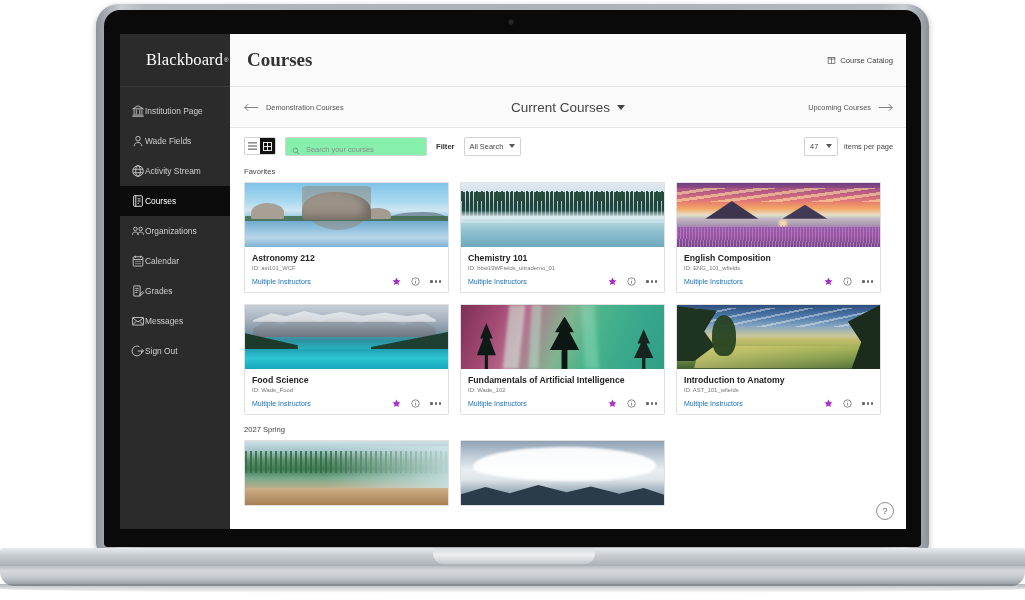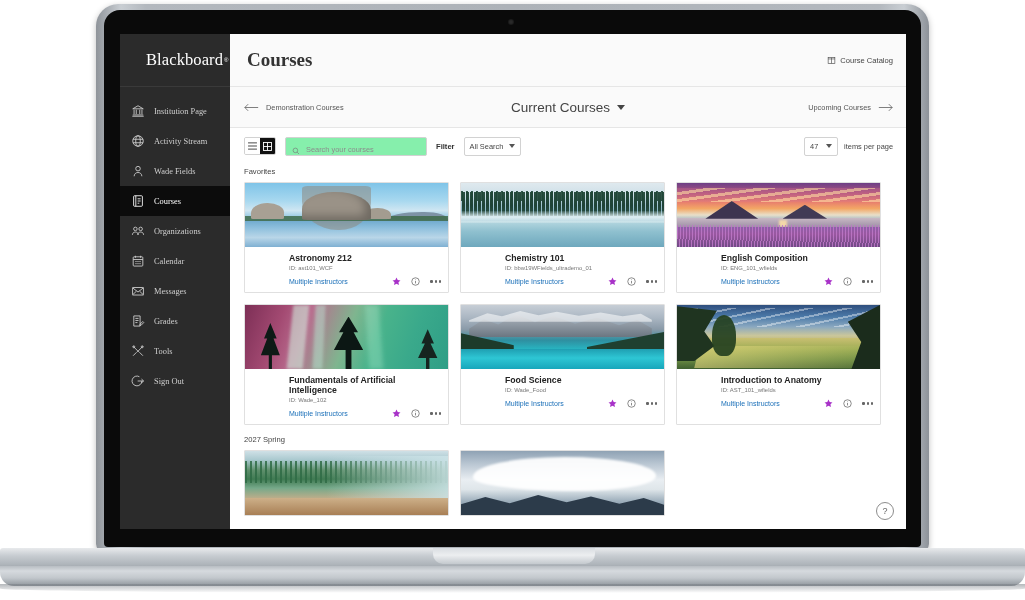--- a/index.html
+++ b/index.html
@@ -51,21 +51,21 @@
   
   .app{position:absolute;inset:0;display:flex;background:#fafafa;}
 
   
   .sidebar{width:110px;background:#2b2b2b;flex:0 0 110px;display:flex;flex-direction:column;}
   .brand{height:52px;display:flex;align-items:center;padding-left:11px;
     border-bottom:1px solid #3a3a3a;}
   .brand-text{color:#fff;font-family:"Liberation Serif",serif;font-size:16.5px;letter-spacing:.1px;margin-left:15px;}
   .brand-tm{color:#fff;font-size:6px;vertical-align:super;margin-left:1px;}
   .nav{padding-top:9px;}
-  .nav-item{display:flex;align-items:center;height:30px;padding-left:11px;gap:9px;cursor:pointer;font-family:Liberation Serif, serif;}
+  .nav-item{display:flex;align-items:center;height:30px;padding-left:11px;gap:0;cursor:pointer;}
   .nav-item.active{background:#0c0c0c;}
   .nav-item .ico{width:14px;height:14px;flex:0 0 14px;display:flex;align-items:center;justify-content:center;}
   .nav-item .ico svg{width:14px;height:14px;display:block;}
   .nav-label{color:#cfcfcf;font-size:8.4px;white-space:nowrap;}
   .nav-item.active .nav-label{color:#fff;}
 
   
   .main{flex:1;display:flex;flex-direction:column;min-width:0;background:#fafafa;}
 
   .topbar{height:52px;background:#fafafa;border-bottom:1px solid #e6e6e6;
@@ -102,21 +102,21 @@
   .spacer{flex:1;}
   .perpage{display:flex;align-items:center;gap:6px;}
   .perpage .select{min-width:22px;justify-content:space-between;}
   .perpage-label{font-size:7.4px;color:#444;}
 
   .section-label{font-size:7.6px;color:#444;padding:3px 0 6px 14px;}
 
   .grid{display:grid;grid-template-columns:repeat(3,205px);gap:11px;padding:0 0 0 14px;}
   .card{background:#fff;border:1px solid #e0e0e0;border-radius:1px;overflow:hidden;cursor:pointer;}
   .card-img{height:64px;width:100%;position:relative;overflow:hidden;}
-  .card-body{padding:6px 7px 6px 7px;margin-left:37px;}
+  .card-body{padding:6px 7px 6px 7px;}
   .card-title{font-size:8.7px;color:#222;font-weight:bold;line-height:1.15;}
   .card-id{font-size:5.9px;color:#777;margin-top:2px;}
   .card-foot{display:flex;align-items:center;margin-top:6px;}
   .instructors{font-size:7px;color:#1a6fb8;}
   .card-actions{margin-left:auto;display:flex;align-items:center;gap:10px;}
   .icon-btn{display:flex;align-items:center;justify-content:center;cursor:pointer;}
   .icon-btn svg{display:block;}
   .dots{display:flex;gap:2px;align-items:center;}
   .dots i{width:2.2px;height:2.2px;border-radius:50%;background:#666;display:block;}
 
@@ -246,36 +246,36 @@
                   <path d="M2 12.5h12"></path>
                   <path d="M1.5 14h13"></path>
                 </svg>
               </span>
             <span class="nav-label">Institution Page</span>
           </div>
 
           <div class="nav-item">
             <span class="ico">
                 <svg viewBox="0 0 16 16" fill="none" stroke="#cfcfcf" stroke-width="1">
+                  <circle cx="8" cy="5.3" r="2.6"></circle>
+                  <path d="M3.6 14c0-2.6 2-4.3 4.4-4.3S12.4 11.4 12.4 14"></path>
+                </svg>
+              </span>
+            <span class="nav-label">Wade Fields</span>
+          </div>
+
+          <div class="nav-item">
+            <span class="ico">
+                <svg viewBox="0 0 16 16" fill="none" stroke="#cfcfcf" stroke-width="1">
                   <circle cx="8" cy="8" r="6"></circle>
                   <ellipse cx="8" cy="8" rx="2.6" ry="6"></ellipse>
                   <path d="M2.2 6h11.6M2.2 10h11.6"></path>
                 </svg>
               </span>
             <span class="nav-label">Activity Stream</span>
-          </div>
-
-          <div class="nav-item">
-            <span class="ico">
-                <svg viewBox="0 0 16 16" fill="none" stroke="#cfcfcf" stroke-width="1">
-                  <circle cx="8" cy="5.3" r="2.6"></circle>
-                  <path d="M3.6 14c0-2.6 2-4.3 4.4-4.3S12.4 11.4 12.4 14"></path>
-                </svg>
-              </span>
-            <span class="nav-label">Wade Fields</span>
           </div>
 
           <div class="nav-item active">
             <span class="ico">
                 <svg viewBox="0 0 16 16" fill="none" stroke="#ffffff" stroke-width="1">
                   <rect x="3" y="2" width="10" height="12" rx="1"></rect>
                   <path d="M5.5 2v12"></path>
                   <path d="M7.5 5.5h3.5M7.5 8h3.5M7.5 10.5h2"></path>
                 </svg>
               </span>
@@ -302,50 +302,39 @@
                   <path d="M5 2v2.4M11 2v2.4"></path>
                   <path d="M5 8.6h1.4M7.3 8.6h1.4M9.6 8.6h1.4M5 11h1.4M7.3 11h1.4M9.6 11h1.4"></path>
                 </svg>
               </span>
             <span class="nav-label">Calendar</span>
           </div>
 
           <div class="nav-item">
             <span class="ico">
                 <svg viewBox="0 0 16 16" fill="none" stroke="#cfcfcf" stroke-width="1">
+                  <path d="M3.2 2.2h7.2v11.6H3.2z"></path>
+                  <path d="M5 5h3.6M5 7.4h3.6M5 9.8h2.4"></path>
+                  <path d="M10.4 11.6l3-3 1.2 1.2-3 3-1.5.3z"></path>
+                </svg>
+              </span>
+            <span class="nav-label">Grades</span>
+          </div>
+
+          <div class="nav-item">
+            <span class="ico">
+                <svg viewBox="0 0 16 16" fill="none" stroke="#cfcfcf" stroke-width="1">
                   <rect x="1.8" y="4" width="12.4" height="8.6" rx="0.6"></rect>
                   <path d="M1.8 4.3 8 9.2l6.2-4.9"></path>
                   <path d="M1.8 12.4 6.2 8.2M14.2 12.4 9.8 8.2"></path>
                 </svg>
               </span>
             <span class="nav-label">Messages</span>
           </div>
 
-          <div class="nav-item">
-            <span class="ico">
-                <svg viewBox="0 0 16 16" fill="none" stroke="#cfcfcf" stroke-width="1">
-                  <path d="M3.2 2.2h7.2v11.6H3.2z"></path>
-                  <path d="M5 5h3.6M5 7.4h3.6M5 9.8h2.4"></path>
-                  <path d="M10.4 11.6l3-3 1.2 1.2-3 3-1.5.3z"></path>
-                </svg>
-              </span>
-            <span class="nav-label">Grades</span>
-          </div>
-
-          <div class="nav-item">
-            <span class="ico">
-                <svg viewBox="0 0 16 16" fill="none" stroke="#cfcfcf" stroke-width="1">
-                  <path d="M2.4 2.6 9 9.2M13.6 2.6 7 9.2"></path>
-                  <path d="M2.4 13.4 6.4 9.4M13.6 13.4 9.6 9.4"></path>
-                  <circle cx="3.2" cy="3.2" r="1.1"></circle>
-                  <circle cx="12.8" cy="3.2" r="1.1"></circle>
-                </svg>
-              </span>
-            <span class="nav-label">Tools</span>
-          </div>
 
           <div class="nav-item">
             <span class="ico">
                 <svg viewBox="0 0 16 16" fill="none" stroke="#cfcfcf" stroke-width="1">
                   <path d="M9.6 3.1A5.6 5.6 0 1 0 12.4 8"></path>
                   <path d="M7.6 8h6.6M12 5.8 14.4 8 12 10.2"></path>
                 </svg>
               </span>
             <span class="nav-label">Sign Out</span>
           </div>
@@ -550,20 +539,57 @@
                         <i></i>
                         <i></i>
                       </span>
                   </span>
                 </div>
               </div>
             </div>
 
             <div class="card">
               <div class="card-img">
+                  <div class="art art-food">
+                    <div class="peaks"></div>
+                    <div class="snow"></div>
+                    <div class="forestL"></div>
+                    <div class="forestR"></div>
+                    <div class="lake"></div>
+                  </div>
+                </div>
+              <div class="card-body">
+                <div class="card-title">Food Science</div>
+                <div class="card-id">ID: Wade_Food</div>
+                <div class="card-foot">
+                  <span class="instructors">Multiple Instructors</span>
+                  <span class="card-actions">
+                    <span class="icon-btn">
+                        <svg width="9" height="9" viewBox="0 0 12 12" fill="#a832c8">
+                          <path d="M6 .6 7.6 4l3.7.5-2.7 2.6.7 3.7L6 9.1 2.7 10.8l.7-3.7L.7 4.5 4.4 4z"></path>
+                        </svg>
+                      </span>
+                    <span class="icon-btn">
+                        <svg width="9" height="9" viewBox="0 0 12 12" fill="none" stroke="#666" stroke-width="1">
+                          <circle cx="6" cy="6" r="5"></circle>
+                          <path d="M6 5.2v3.4M6 3.4v.7"></path>
+                        </svg>
+                      </span>
+                    <span class="icon-btn dots">
+                        <i></i>
+                        <i></i>
+                        <i></i>
+                      </span>
+                  </span>
+                </div>
+              </div>
+            </div>
+
+            <div class="card">
+              <div class="card-img">
                   <div class="art art-ai">
                     <div class="ray1"></div>
                     <div class="ray2"></div>
                     <div class="ray3"></div>
                     <div class="tree1"></div>
                     <div class="tree2"></div>
                     <div class="tree3"></div>
                   </div>
                 </div>
               <div class="card-body">
@@ -588,57 +614,20 @@
                         <i></i>
                         <i></i>
                       </span>
                   </span>
                 </div>
               </div>
             </div>
 
             <div class="card">
               <div class="card-img">
-                  <div class="art art-food">
-                    <div class="peaks"></div>
-                    <div class="snow"></div>
-                    <div class="forestL"></div>
-                    <div class="forestR"></div>
-                    <div class="lake"></div>
-                  </div>
-                </div>
-              <div class="card-body">
-                <div class="card-title">Food Science</div>
-                <div class="card-id">ID: Wade_Food</div>
-                <div class="card-foot">
-                  <span class="instructors">Multiple Instructors</span>
-                  <span class="card-actions">
-                    <span class="icon-btn">
-                        <svg width="9" height="9" viewBox="0 0 12 12" fill="#a832c8">
-                          <path d="M6 .6 7.6 4l3.7.5-2.7 2.6.7 3.7L6 9.1 2.7 10.8l.7-3.7L.7 4.5 4.4 4z"></path>
-                        </svg>
-                      </span>
-                    <span class="icon-btn">
-                        <svg width="9" height="9" viewBox="0 0 12 12" fill="none" stroke="#666" stroke-width="1">
-                          <circle cx="6" cy="6" r="5"></circle>
-                          <path d="M6 5.2v3.4M6 3.4v.7"></path>
-                        </svg>
-                      </span>
-                    <span class="icon-btn dots">
-                        <i></i>
-                        <i></i>
-                        <i></i>
-                      </span>
-                  </span>
-                </div>
-              </div>
-            </div>
-
-            <div class="card">
-              <div class="card-img">
                   <div class="art art-anatomy">
                     <div class="streaks"></div>
                     <div class="field"></div>
                     <div class="fieldstripe"></div>
                     <div class="treeL"></div>
                     <div class="sapling"></div>
                     <div class="treeR"></div>
                   </div>
                 </div>
               <div class="card-body">

